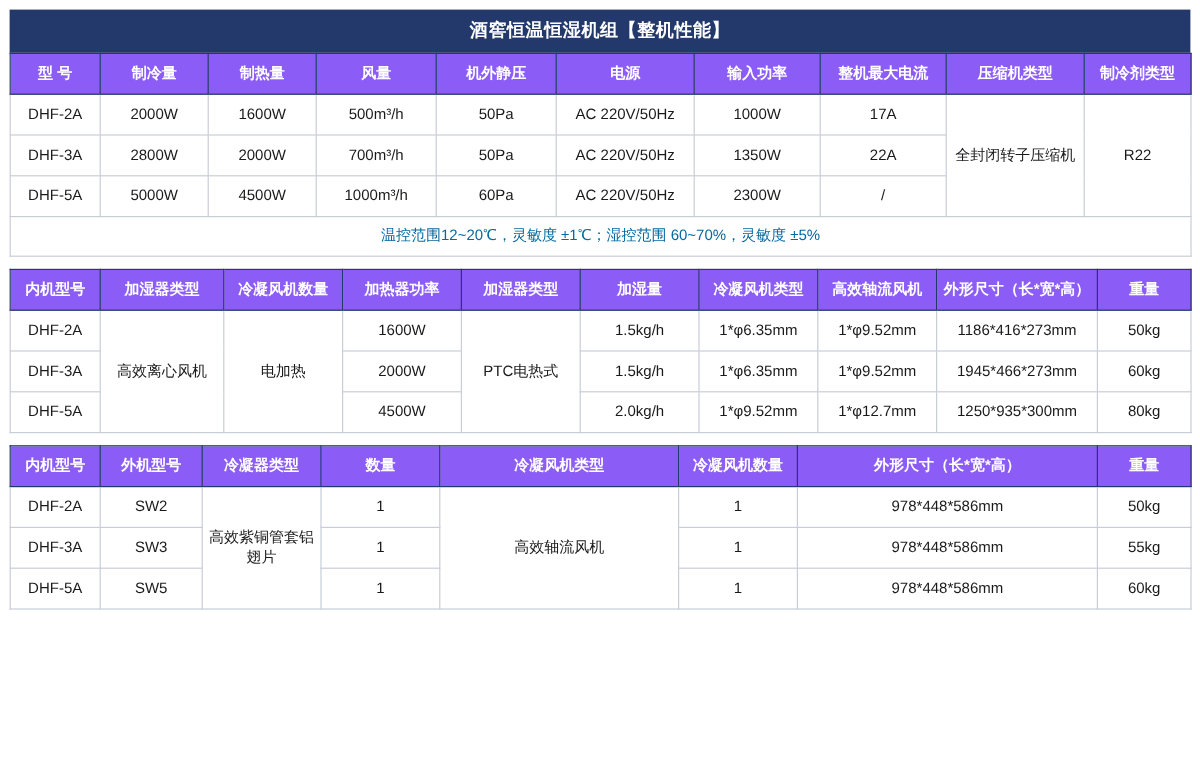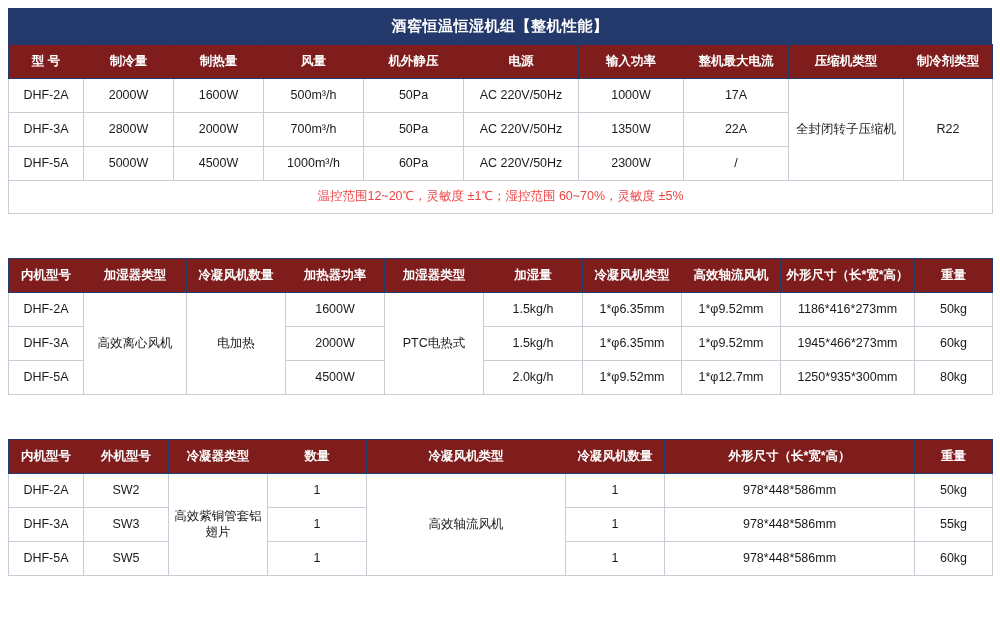--- a/index.html
+++ b/index.html
@@ -14,21 +14,20 @@
     color: #1a1a1a;
     overflow: hidden;
   }
   .page {
     width: 1000px;
     height: 638px;
     box-sizing: border-box;
     padding: 8px 8px 8px 8px;
     display: flex;
     flex-direction: column;
-    gap: 34px;
   }
   .section {
     margin-bottom: 10px;
   }
   .section:last-child { margin-bottom: 0; }
 
   .band {
     background: #23386b;
     color: #ffffff;
     text-align: center;
@@ -47,35 +46,35 @@
   th, td {
     border: 1px solid #c9cdd8;
     font-size: 12.5px;
     text-align: center;
     vertical-align: middle;
     padding: 0 2px;
     line-height: 1.25;
     word-break: break-word;
   }
   thead th {
-    background: #7f1d1d;
+    background: #8b5cf6;
     color: #ffffff;
     font-weight: bold;
     height: 33px;
     border: 1px solid #23386b;
     font-size: 12.5px;
   }
   tbody td {
     height: 33px;
     background: #ffffff;
     color: #1a1a1a;
   }
   .note-row td {
     height: 32px;
-    color: #ef4444;
+    color: #0369a1;
     font-size: 12.5px;
     background: #ffffff;
     margin-top: 44px;
   }
 </style>
 </head>
 <body>
 
 <div class="page">
 

